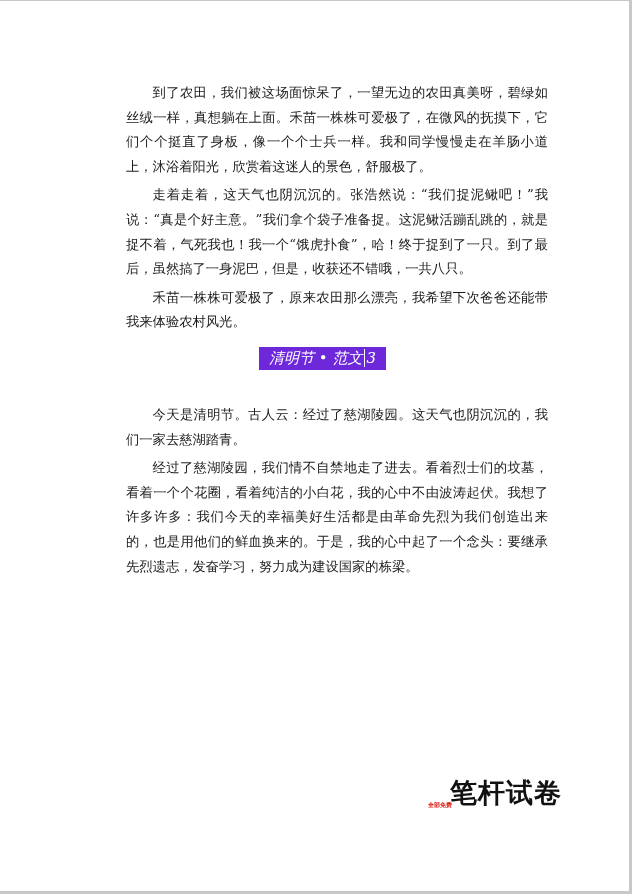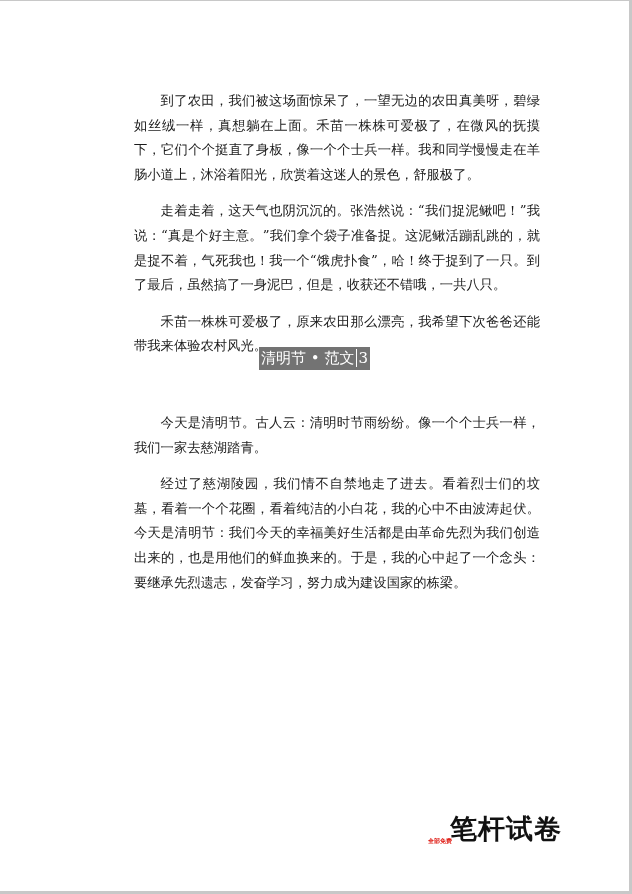--- a/index.html
+++ b/index.html
@@ -9,30 +9,30 @@
     position: relative; overflow: hidden;
   }
   .page {
     position: absolute; left: 0; top: 1px; width: 629px; height: 890px;
     background: #ffffff;
   }
   .body-text {
     position: absolute; left: 122px; width: 430px;
     font-size: 13.3px; color: #1a1a1a; line-height: 24.6px;
   }
-  .body-text p { margin: 12px; text-indent: 2em; text-align: justify; }
+  .body-text p { margin: 4px; text-indent: 2em; text-align: justify; }
   .s1 { top: 76px; }
   .s2 { top: 398px; }
   .heading {
     position: absolute; left: 259px; top: 346px; height: 23px;
-    background: #737373; color: #ffffff; font-size: 15px; line-height: 23px;
-    padding: 0 2px; white-space: nowrap;
+    background: #6d28d9; color: #ffffff; font-size: 15px; line-height: 23px;
+    padding: 0 10px; white-space: nowrap; font-style: italic;
   }
   .heading .num { border-left: 1px solid #ffffff; margin-left: 2px; padding-left: 1px; }
-  .logo { position: absolute; left: 428px; top: 812px; width: 160px; height: 56px; }
+  .logo { position: absolute; left: 428px; top: 776px; width: 160px; height: 56px; }
   .logo-title {
     position: absolute; left: 22px; top: 0; font-size: 27px; font-weight: bold;
     font-family: "DejaVu Sans", sans-serif; color: #111; letter-spacing: 1px; line-height: 32px;
   }
   .logo-free {
     position: absolute; left: 0; top: 24px; font-size: 6px; color: #e0231c;
     font-family: "DejaVu Sans", sans-serif; font-weight: bold;
   }
   .logo-url {
     position: absolute; left: 0; top: 34px; font-size: 13.5px; color: #222;
@@ -46,22 +46,22 @@
 
   <div class="body-text s1">
     <p>到了农田，我们被这场面惊呆了，一望无边的农田真美呀，碧绿如丝绒一样，真想躺在上面。禾苗一株株可爱极了，在微风的抚摸下，它们个个挺直了身板，像一个个士兵一样。我和同学慢慢走在羊肠小道上，沐浴着阳光，欣赏着这迷人的景色，舒服极了。</p>
     <p>走着走着，这天气也阴沉沉的。张浩然说：“我们捉泥鳅吧！”我说：“真是个好主意。”我们拿个袋子准备捉。这泥鳅活蹦乱跳的，就是捉不着，气死我也！我一个“饿虎扑食”，哈！终于捉到了一只。到了最后，虽然搞了一身泥巴，但是，收获还不错哦，一共八只。</p>
     <p>禾苗一株株可爱极了，原来农田那么漂亮，我希望下次爸爸还能带我来体验农村风光。</p>
   </div>
 
   <div class="heading"><span>清明节 • 范文</span><span class="num">3</span></div>
 
   <div class="body-text s2">
-    <p>今天是清明节。古人云：清明时节雨纷纷。像一个个士兵一样，我们一家去慈湖踏青。</p>
-    <p>经过了慈湖陵园，我们情不自禁地走了进去。看着烈士们的坟墓，看着一个个花圈，看着纯洁的小白花，我的心中不由波涛起伏。今天是清明节：我们今天的幸福美好生活都是由革命先烈为我们创造出来的，也是用他们的鲜血换来的。于是，我的心中起了一个念头：要继承先烈遗志，发奋学习，努力成为建设国家的栋梁。</p>
+    <p>今天是清明节。古人云：经过了慈湖陵园。这天气也阴沉沉的，我们一家去慈湖踏青。</p>
+    <p>经过了慈湖陵园，我们情不自禁地走了进去。看着烈士们的坟墓，看着一个个花圈，看着纯洁的小白花，我的心中不由波涛起伏。我想了许多许多：我们今天的幸福美好生活都是由革命先烈为我们创造出来的，也是用他们的鲜血换来的。于是，我的心中起了一个念头：要继承先烈遗志，发奋学习，努力成为建设国家的栋梁。</p>
   </div>
 
   <div class="logo">
     <div class="logo-title">笔杆试卷</div>
     <div class="logo-free">全部免费</div>
   </div>
 
 </div>
 
 </body></html>

